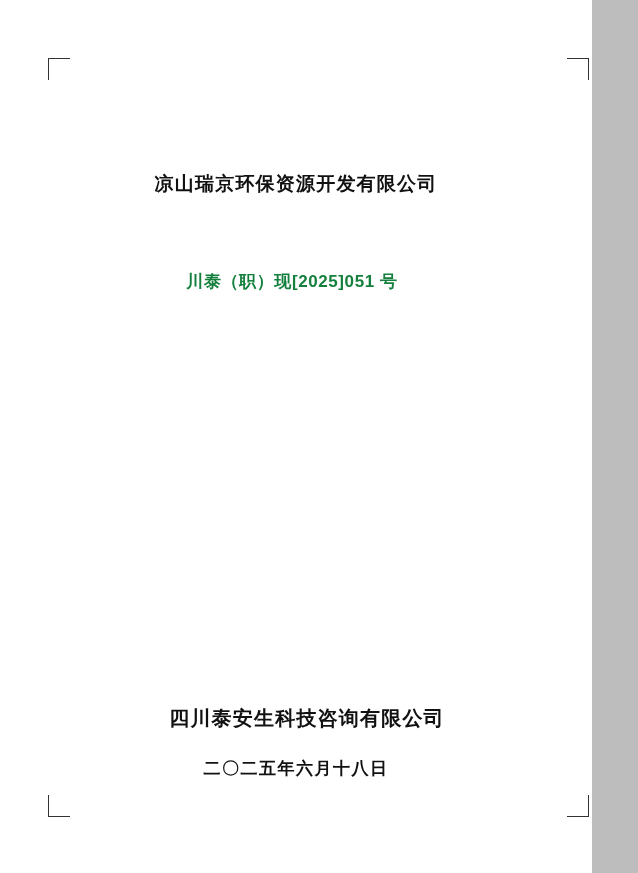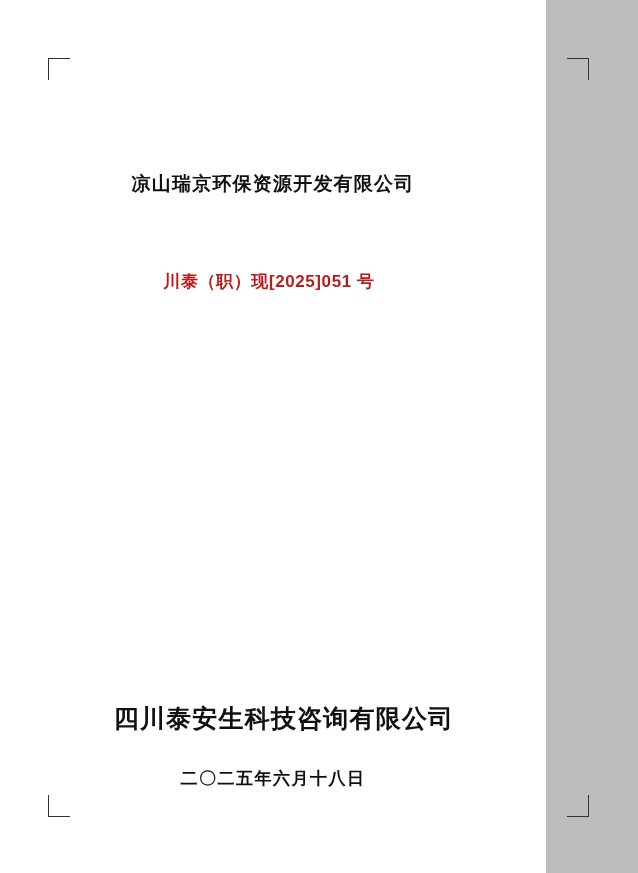--- a/index.html
+++ b/index.html
@@ -8,21 +8,21 @@
     background: #bdbdbd;
   }
   body {
     width: 638px;
     height: 873px;
     overflow: hidden;
     font-family: "Liberation Sans", sans-serif;
   }
   .page {
     position: relative;
-    width: 546px;
+    width: 592px;
     height: 873px;
     background: #ffffff;
     box-sizing: border-box;
   }
   
   .crop {
     position: absolute;
     width: 22px;
     height: 22px;
   }
@@ -72,38 +72,38 @@
     color: #111;
   }
   .doc-number {
     position: absolute;
     left: 0;
     right: 8px;
     top: 270px;
     font-size: 17px;
     font-weight: bold;
     letter-spacing: 0.6px;
-    color: #b91c1c;
+    color: #15803d;
   }
   .footer-block {
     position: absolute;
     left: 0;
     right: 0;
     top: 702px;
   }
   .org-name {
-    font-size: 25px;
+    font-size: 20px;
     font-weight: bold;
     letter-spacing: 1.2px;
     line-height: 32px;
     color: #111;
     margin-left: 22px;
   }
   .doc-date {
-    margin-top: 33px;
+    margin-top: 23px;
     font-size: 17px;
     font-weight: bold;
     letter-spacing: 1.5px;
     color: #111;
   }
 </style>
 </head>
 <body>
 
 <div class="page">

